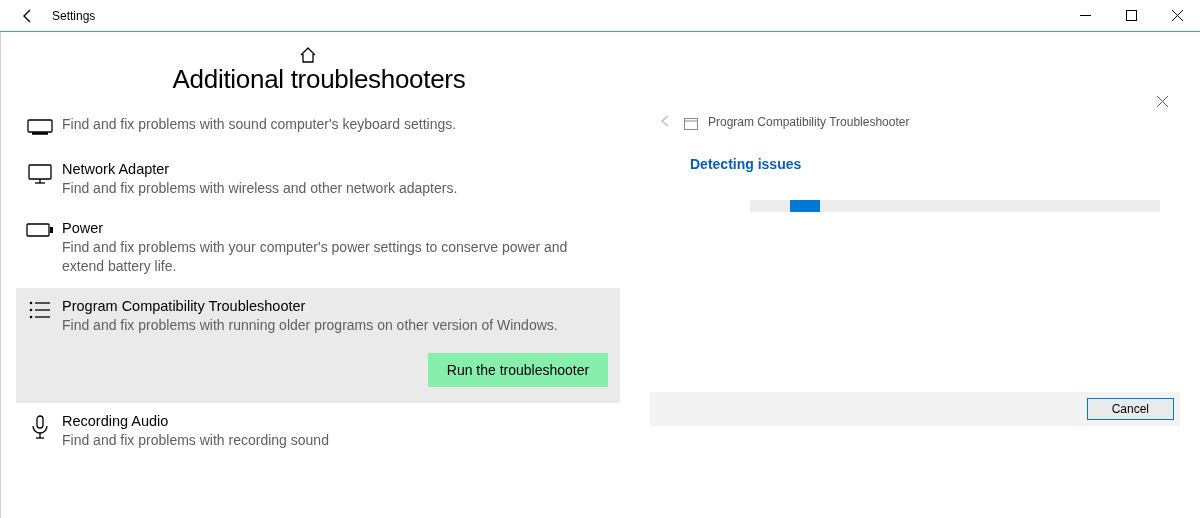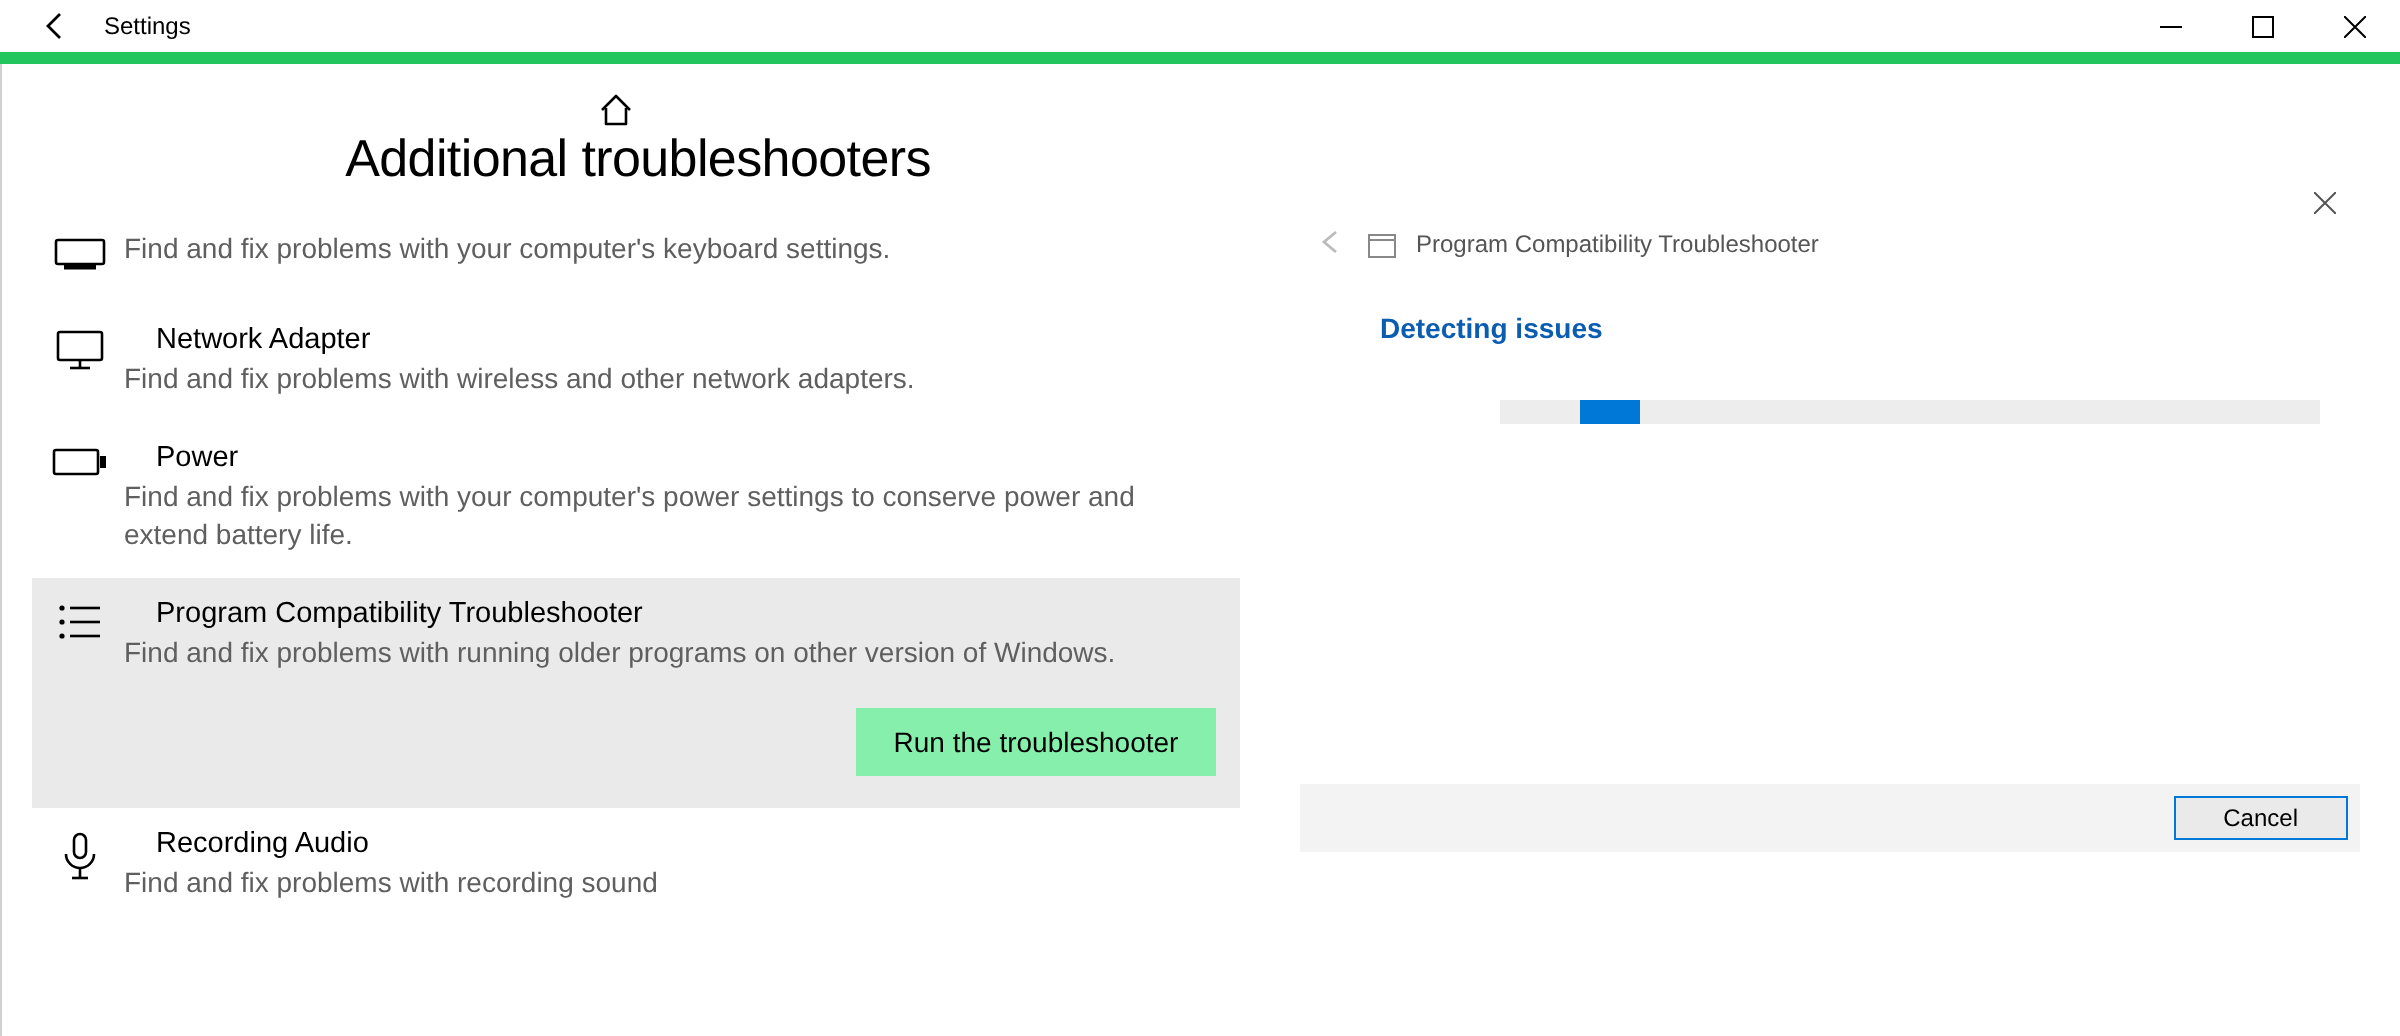--- a/index.html
+++ b/index.html
@@ -1,40 +1,40 @@
 <!DOCTYPE html>
 <html><head>
 <meta charset="utf-8">
 <style>
   * { box-sizing: border-box; margin: 0; padding: 0; font-family: "Segoe UI", Arial, sans-serif; }
   html, body { width: 1200px; height: 518px; background: #fff; overflow: hidden; color: #000; }
 
   
-  .titlebar { height: 32px; display: flex; align-items: center; padding-left: 14px; border-bottom: 6px solid #22c55e; }
+  .titlebar { height: 32px; display: flex; align-items: center; padding-left: 14px; border-bottom: 1px solid #22c55e; }
   .titlebar .back { width: 28px; height: 28px; display: flex; align-items: center; justify-content: center; }
   .titlebar .title { font-size: 12px; margin-left: 10px; }
   .win-controls { margin-left: auto; display: flex; }
   .win-controls .ctl { width: 46px; height: 32px; display: flex; align-items: center; justify-content: center; }
 
   
   .content { position: relative; display: flex; height: calc(100% - 32px); }
   .left { width: 620px; padding-left: 18px; padding-top: 10px; }
   .right { flex: 1; position: relative; }
 
   
   .heading-row { display: flex; align-items: center; margin-bottom: 8px; flex-direction: column; }
   .home-icon { width: 24px; display: flex; justify-content: center; margin-right: 22px; margin-top: 4px; }
   .page-title { font-size: 26px; font-weight: 400; letter-spacing: -0.3px; }
 
   
   .items { margin-top: 2px; }
   .item { display: flex; padding: 10px 12px 12px 2px; margin-left: -2px; }
   .item .icon-col { width: 44px; display: flex; justify-content: center; padding-top: 2px; }
   .item .txt-col { flex: 1; }
-  .item-title { font-size: 14.5px; color: #000; font-weight: 400; margin-left: 16px; }
+  .item-title { font-size: 14.5px; color: #000; font-weight: 400; }
   .item-desc { font-size: 14px; color: #5f5f5f; margin-top: 2px; line-height: 1.35; }
   .item.selected { background: #eaeaea; padding-bottom: 16px; }
   .run-btn-wrap { display: flex; justify-content: flex-end; margin-top: 18px; }
   .run-btn { background: #86efac; border: none; font-size: 14px; padding: 9px 18px; min-width: 180px; cursor: pointer; }
 
   
   .dialog {
     position: absolute; left: 30px; top: 60px; right: 20px;
     background: #fff;
   }
@@ -102,21 +102,21 @@
         <div class="icon-col">
             <span>
           <svg width="26" height="20" viewBox="0 0 26 20">
                 <rect x="1" y="5" width="24" height="12" rx="1" stroke="#000" stroke-width="1.3" fill="none"></rect>
                 <line x1="5" y1="18.5" x2="21" y2="18.5" stroke="#000" stroke-width="2.5"></line>
               </svg>
         </span>
           </div>
         <div class="txt-col">
 
-          <div class="item-desc">Find and fix problems with your computer's keyboard settings.</div>
+          <div class="item-desc">Find and fix problems with sound computer's keyboard settings.</div>
         </div>
       </div>
 
       <div class="item">
         <div class="icon-col">
             <span>
           <svg width="26" height="24" viewBox="0 0 26 24">
                 <rect x="2" y="2" width="22" height="14" rx="1" stroke="#000" stroke-width="1.3" fill="none"></rect>
                 <line x1="8" y1="20" x2="18" y2="20" stroke="#000" stroke-width="1.3"></line>
                 <line x1="13" y1="16" x2="13" y2="20" stroke="#000" stroke-width="1.3"></line>

